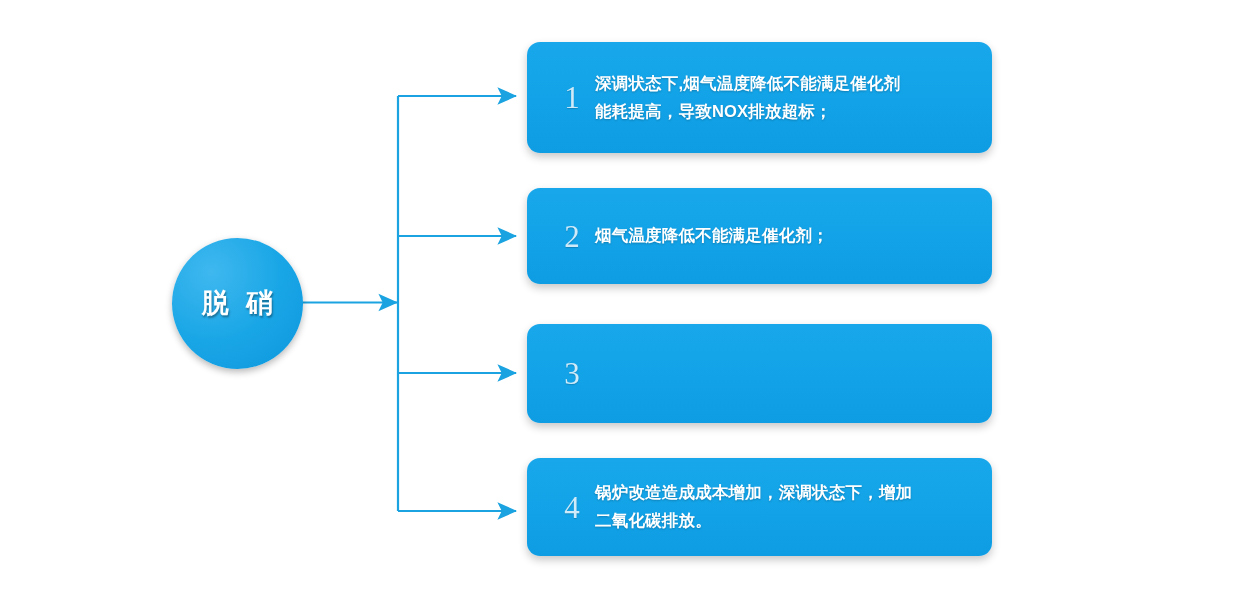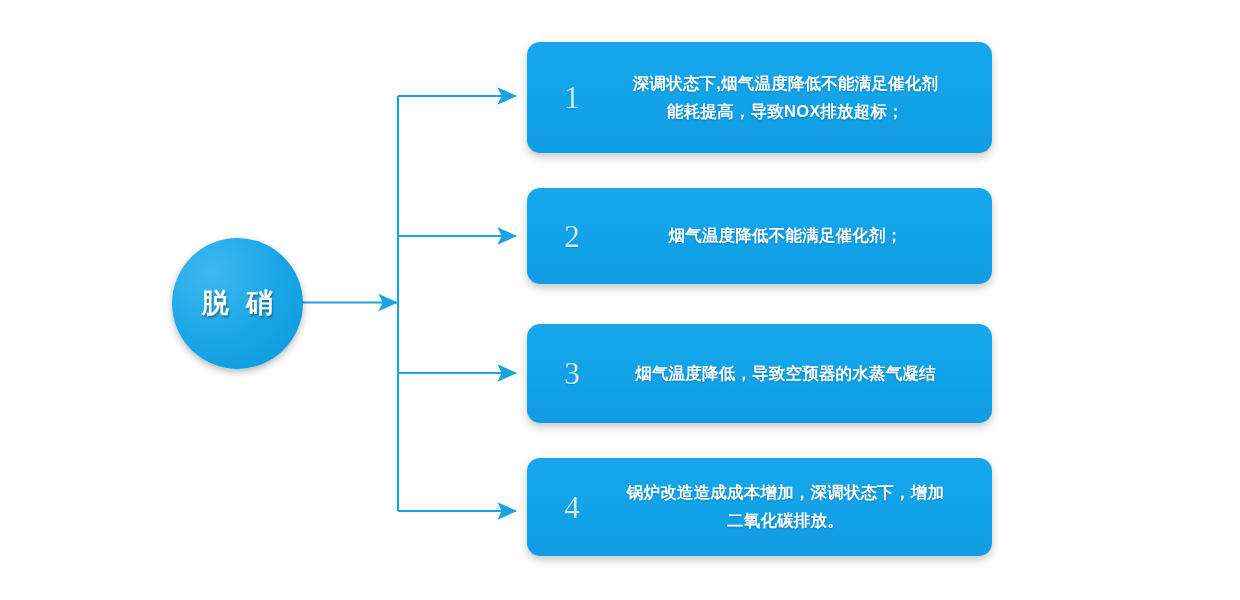--- a/index.html
+++ b/index.html
@@ -91,21 +91,21 @@
   .box-text {
     flex: 1 1 auto;
     color: #ffffff;
     font-size: 16.5px;
     font-weight: bold;
     line-height: 1.68;
     letter-spacing: 0.2px;
     text-shadow: 0 1px 2px rgba(0,0,0,0.22);
     padding-left: 6px;
   }
-  .box-text .ln { display: block; white-space: nowrap; text-align: center; }
+  .box-text .ln { display: block; white-space: nowrap; }
 </style>
 </head>
 <body>
 
 <div id="diagram">
 
   <svg id="connectors" viewBox="0 0 1240 600" width="1240" height="600">
     <defs>
       <marker id="arrow" viewBox="0 0 10 10" refX="9.4" refY="5" markerWidth="9" markerHeight="9" orient="auto-start-reverse">
         <path d="M 0 0.6 L 10 5 L 0 9.4 L 2.2 5 Z" fill="#1aa3e0"></path>
@@ -140,21 +140,20 @@
   <div class="box box-2">
     <span class="box-num">2</span>
     <span class="box-text">
       <span class="ln">烟气温度降低不能满足催化剂；</span>
     </span>
   </div>
 
   <div class="box box-3">
     <span class="box-num">3</span>
     <span class="box-text">
-      <span class="ln">烟气温度降低，导致空预器的水蒸气凝结</span>
     </span>
   </div>
 
   <div class="box box-4">
     <span class="box-num">4</span>
     <span class="box-text">
       <span class="ln">锅炉改造造成成本增加，深调状态下，增加</span>
       <span class="ln">二氧化碳排放。</span>
     </span>
   </div>

